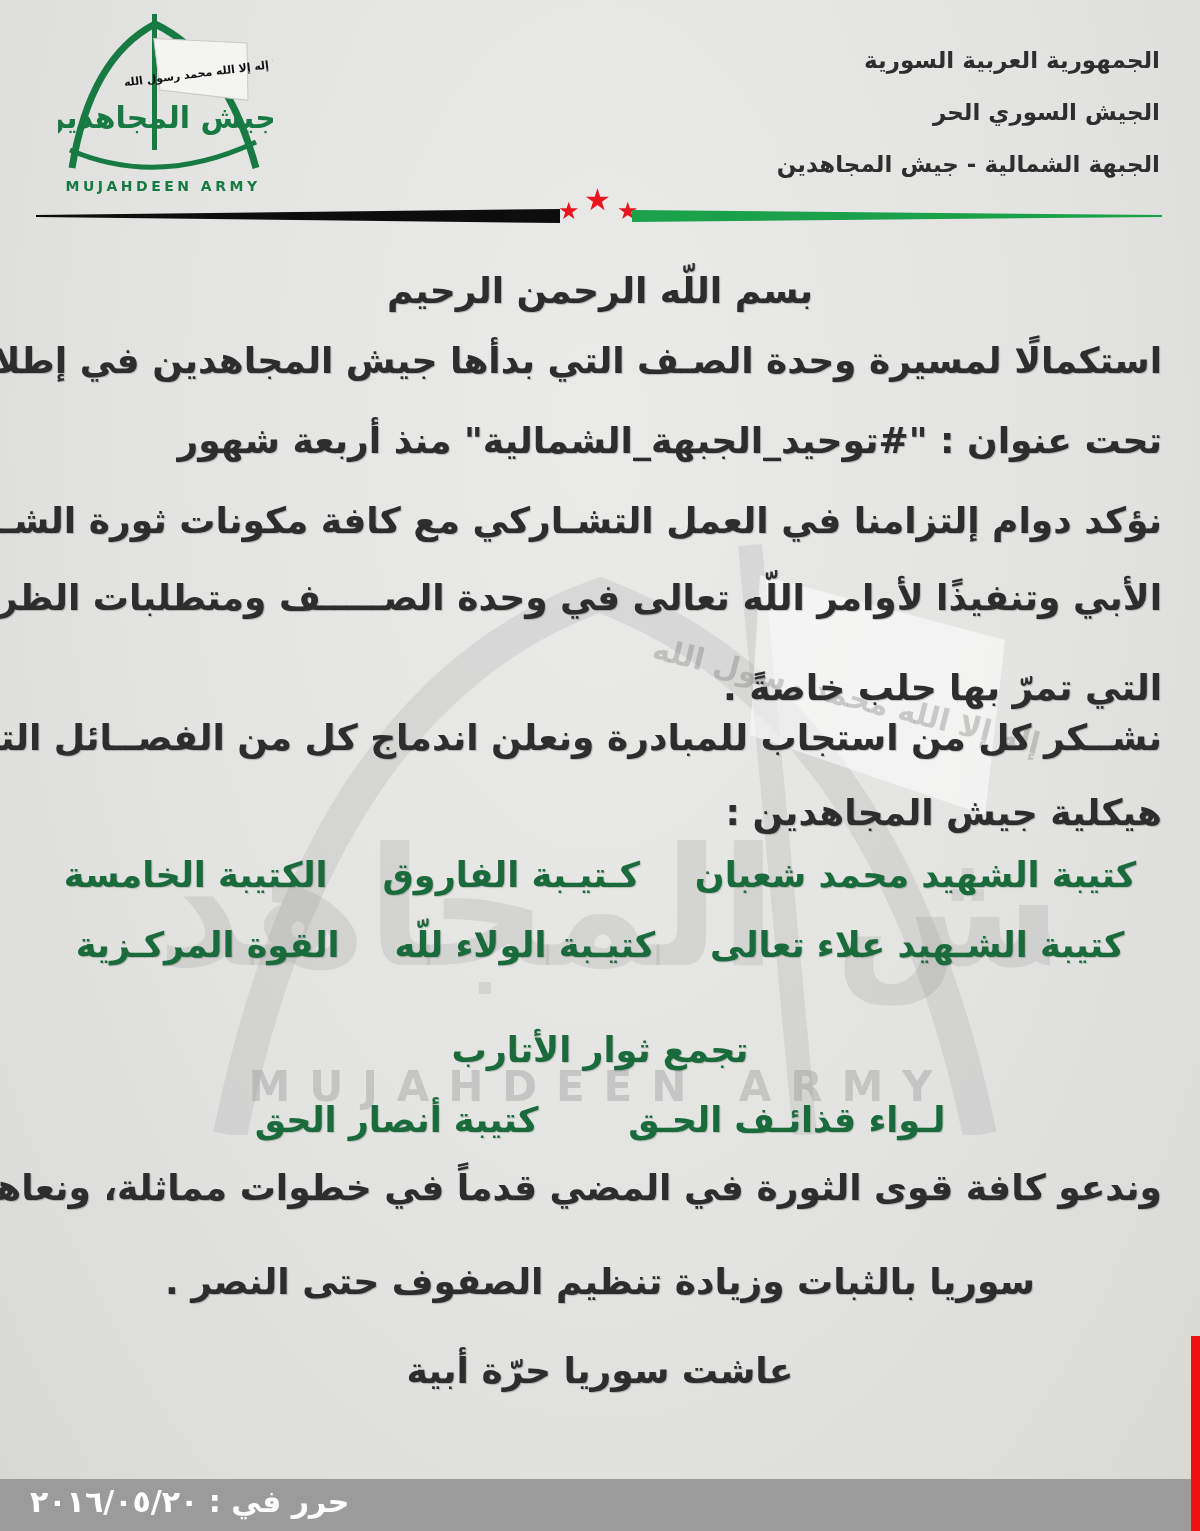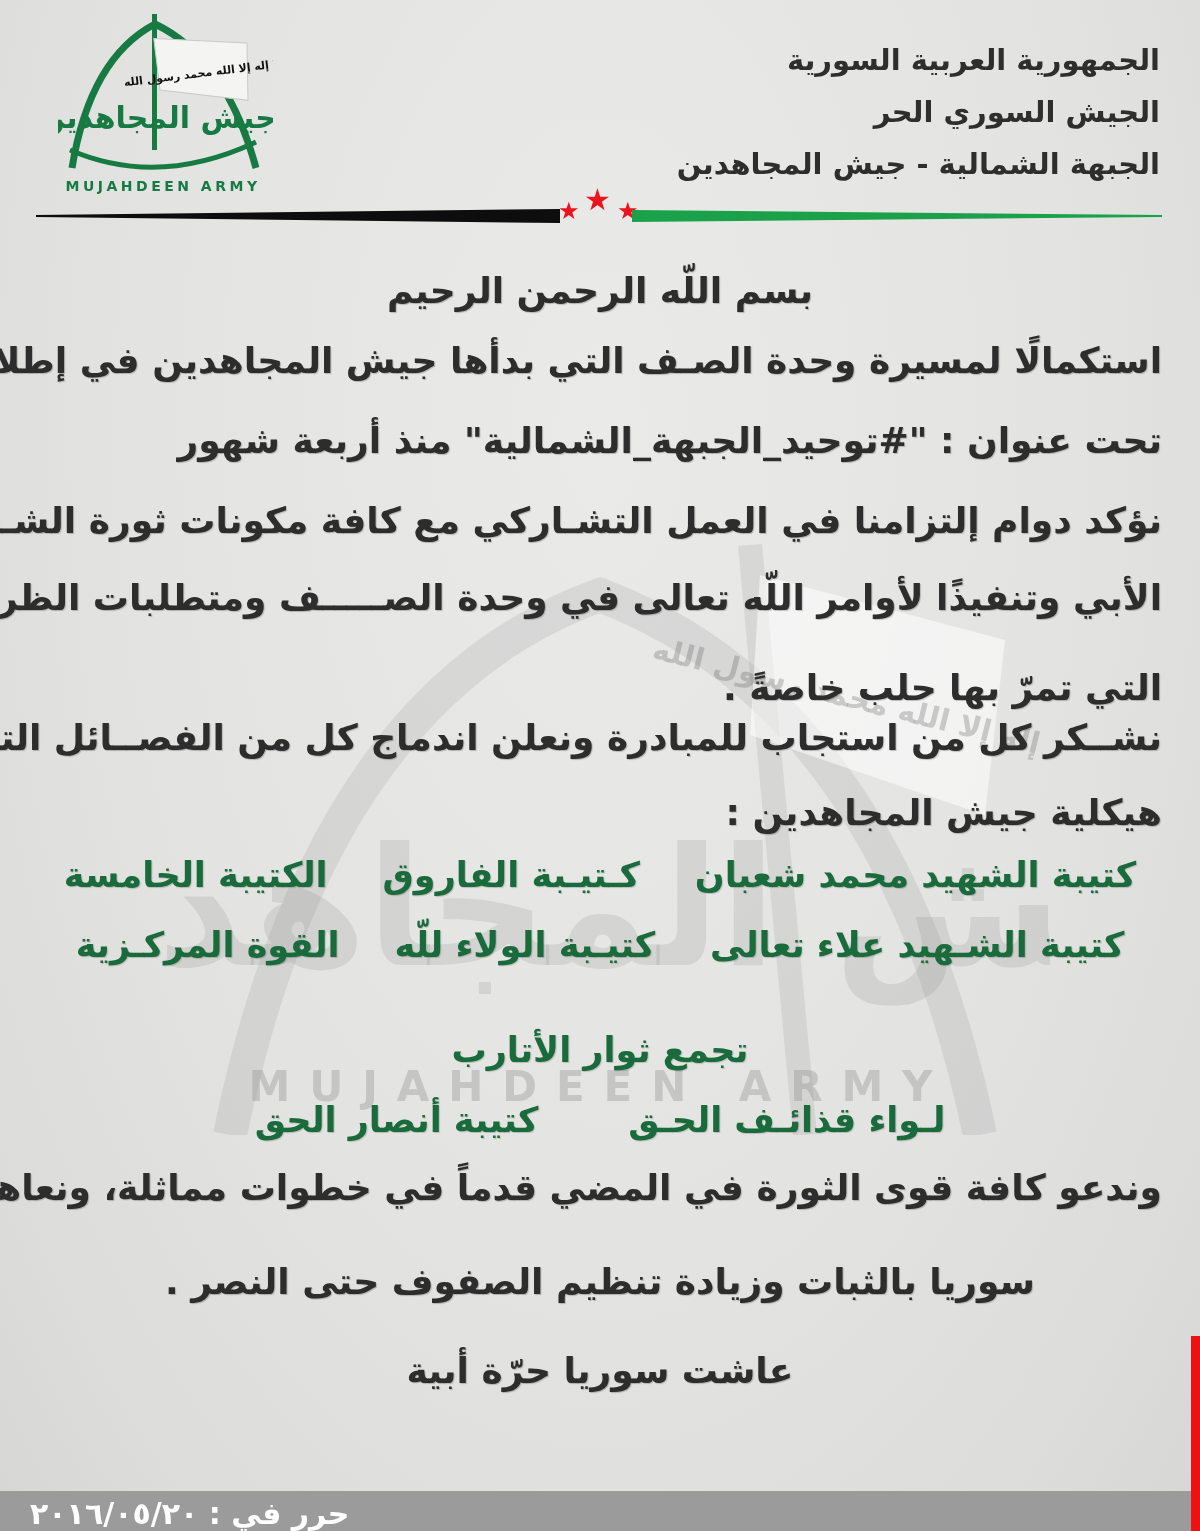--- a/index.html
+++ b/index.html
@@ -20,21 +20,21 @@
     color:rgba(150,150,150,0.40);z-index:0;
   }
   
   .logo{position:absolute;left:58px;top:10px;width:215px;height:195px;z-index:2;direction:ltr;}
   .logo-caption{
     position:absolute;left:0;top:168px;width:210px;text-align:center;
     color:#177a43;font-weight:bold;font-size:14px;letter-spacing:3.5px;direction:ltr;
   }
   .hdr{
     position:absolute;top:34px;right:40px;z-index:2;
-    color:#2e2e2e;font-weight:bold;font-size:29px;line-height:52px;
+    color:#2e2e2e;font-weight:bold;font-size:23px;line-height:52px;
   }
   
   .bar-black{
     position:absolute;left:36px;top:209px;width:524px;height:14px;background:#0d0d0d;z-index:2;
     clip-path:polygon(0 42%,100% 0%,100% 100%,0 58%);
   }
   .bar-green{
     position:absolute;left:632px;top:210px;width:530px;height:12px;background:#1ba14a;z-index:2;
     clip-path:polygon(0 0,100% 42%,100% 58%,0 100%);
   }
@@ -54,21 +54,21 @@
     position:absolute;right:0;left:0;z-index:2;
     display:flex;justify-content:center;align-items:baseline;
     color:#1a6b3c;font-weight:bold;font-size:35px;white-space:nowrap;
     text-shadow:1px 1px 1px rgba(0,0,0,0.18);
   }
   .gap55{gap:55px;}
   .gap90{gap:90px;}
   
   .red-bar{position:absolute;right:0;top:1336px;width:9px;height:195px;background:#ee1111;z-index:4;}
   .footer{
-    position:absolute;left:0;bottom:0;width:1200px;height:40px;background:#9b9b9b;z-index:3;
+    position:absolute;left:0;bottom:0;width:1200px;height:52px;background:#9b9b9b;z-index:3;
     color:#ffffff;font-weight:bold;font-size:30px;line-height:46px;
     text-align:left;padding-left:30px;box-sizing:border-box;
   }
 </style>
 </head>
 <body>
 
 <div class="page">
 
   <svg class="wm-svg" width="900" height="600" viewBox="0 0 900 600">

